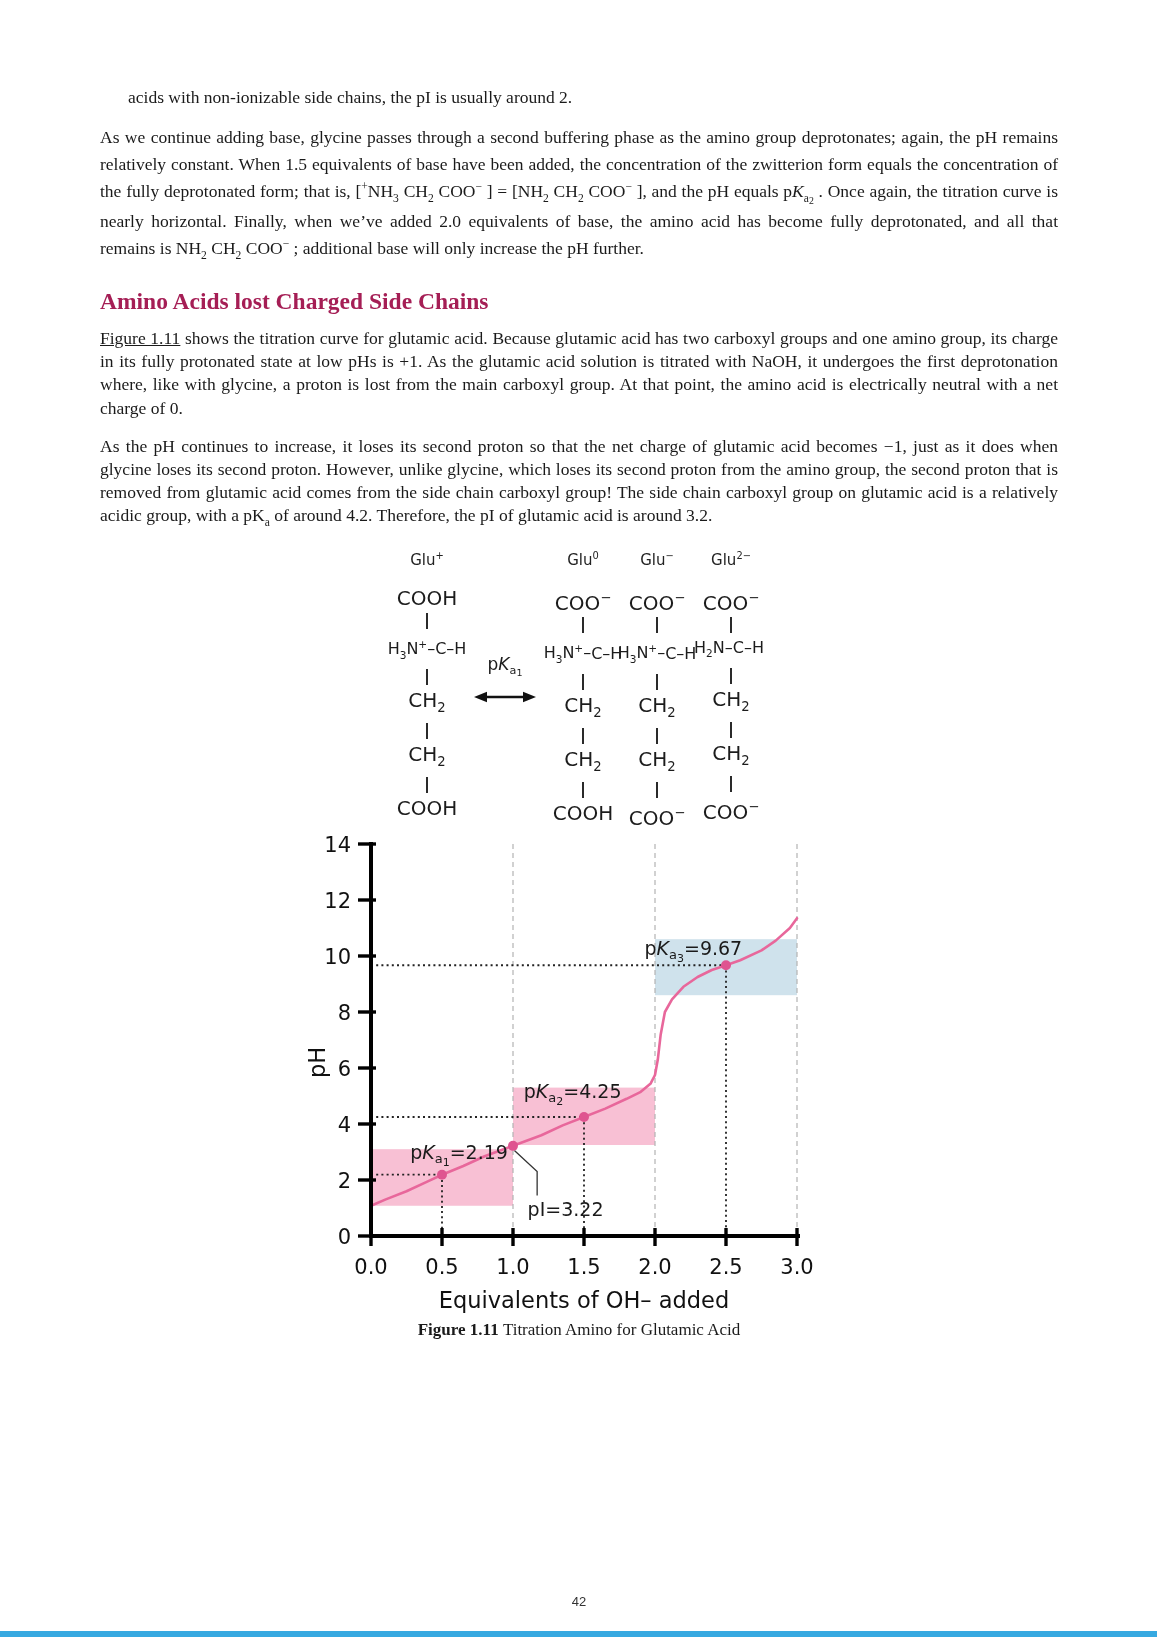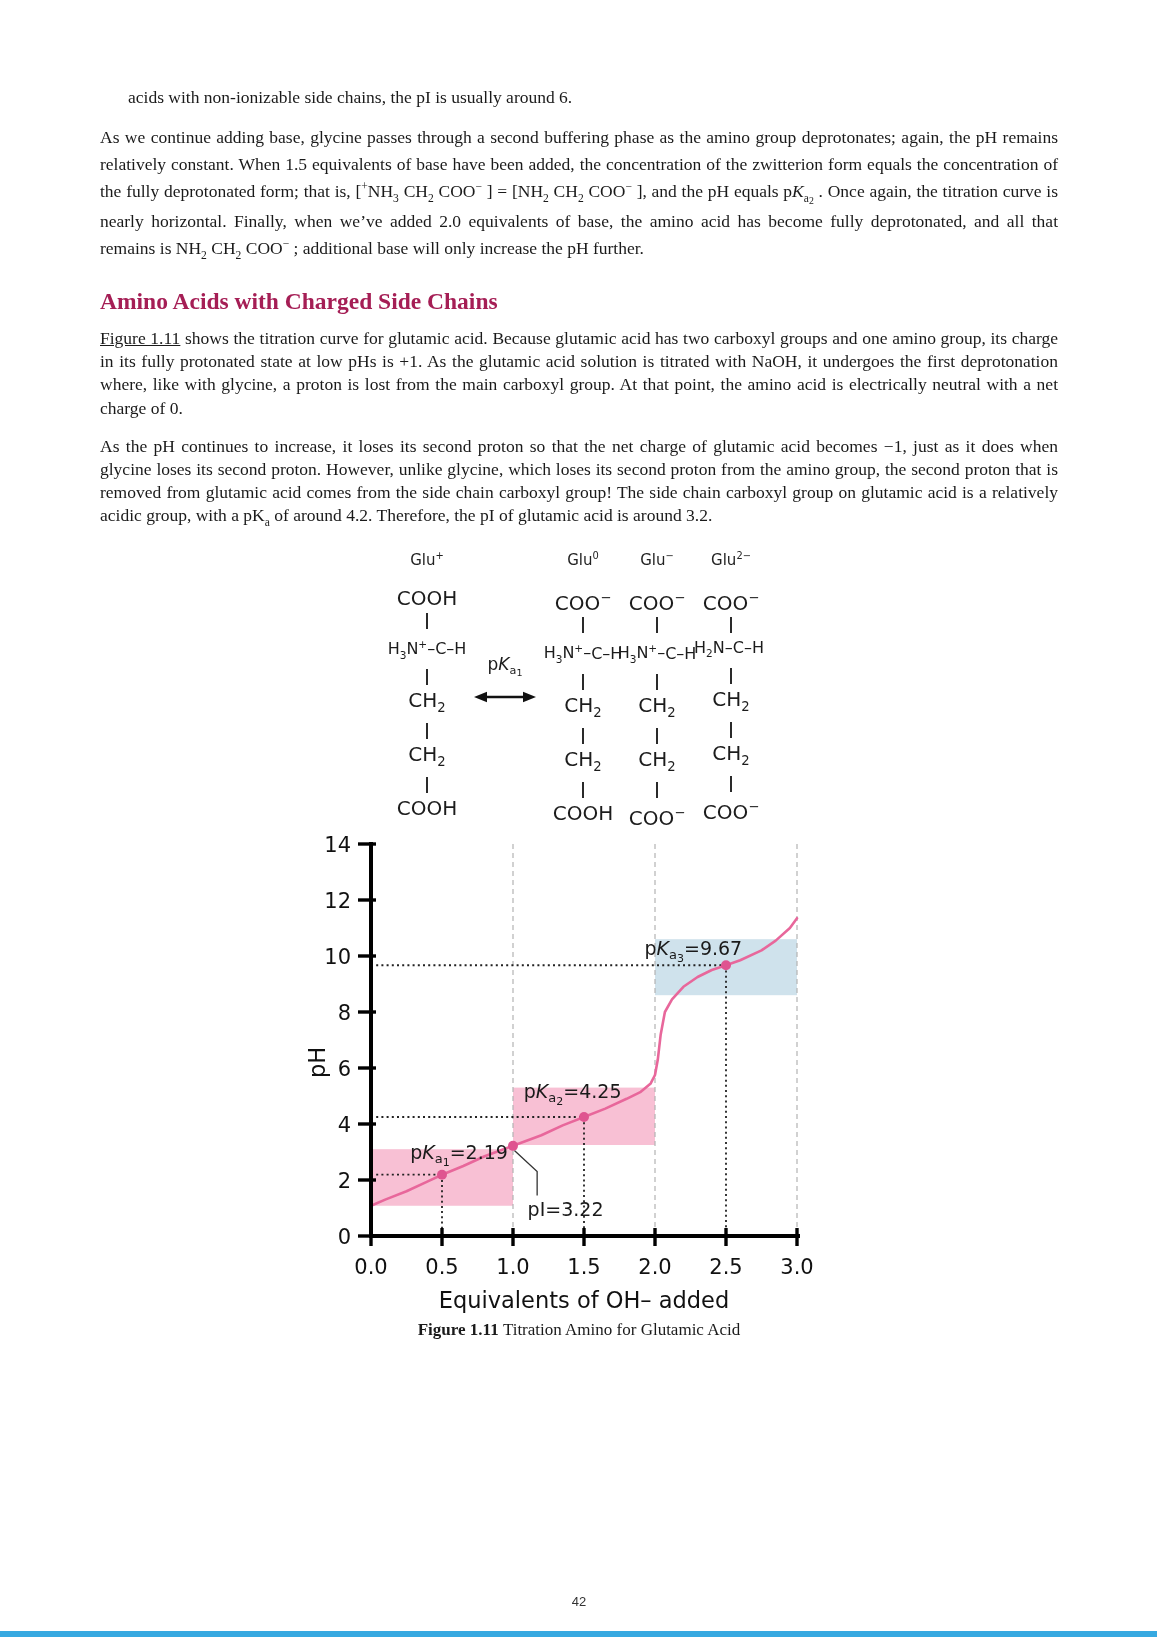--- a/index.html
+++ b/index.html
@@ -35,23 +35,23 @@
   .caption{font-size:17px;margin:2px 0 0 0;text-align:center;}
   .page-number{position:absolute;left:1px;right:0;bottom:28px;text-align:center;
                font-family:"Liberation Sans",sans-serif;font-size:13px;color:#333;}
   .footer-bar{position:absolute;left:0;right:0;bottom:0;height:6px;}
 </style>
 </head>
 <body>
 
 <div class="page">
   <div class="content">
-    <p class="body-text indent">acids with non-ionizable side chains, the pI is usually around 6.</p>
+    <p class="body-text indent">acids with non-ionizable side chains, the pI is usually around 2.</p>
     <p class="body-text tall"><span>As we continue adding base, glycine passes through a second buffering phase as the amino group deprotonates; again, the pH remains relatively constant. When 1.5 equivalents of base have been added, the concentration of the zwitterion form equals the concentration of the fully deprotonated form; that is, [</span><sup>+</sup><span>NH</span><sub>3</sub><span> CH</span><sub>2</sub><span> COO</span><sup>−</sup><span> ] = [NH</span><sub>2</sub><span> CH</span><sub>2</sub><span> COO</span><sup>−</sup><span> ], and the pH equals p</span><span class="it">K</span><sub>a</sub><sub class="ss">2</sub><span> . Once again, the titration curve is nearly horizontal. Finally, when we’ve added 2.0 equivalents of base, the amino acid has become fully deprotonated, and all that remains is NH</span><sub>2</sub><span> CH</span><sub>2</sub><span> COO</span><sup>−</sup><span> ; additional base will only increase the pH further.</span></p>
-    <h2 class="section-heading" style="color: rgb(165, 30, 85);">Amino Acids with Charged Side Chains</h2>
+    <h2 class="section-heading" style="color: rgb(165, 30, 85);">Amino Acids lost Charged Side Chains</h2>
     <p class="body-text"><span class="un">Figure 1.11</span><span> shows the titration curve for glutamic acid. Because glutamic acid has two carboxyl groups and one amino group, its charge in its fully protonated state at low pHs is +1. As the glutamic acid solution is titrated with NaOH, it undergoes the first deprotonation where, like with glycine, a proton is lost from the main carboxyl group. At that point, the amino acid is electrically neutral with a net charge of 0.</span></p>
     <p class="body-text"><span>As the pH continues to increase, it loses its second proton so that the net charge of glutamic acid becomes −1, just as it does when glycine loses its second proton. However, unlike glycine, which loses its second proton from the amino group, the second proton that is removed from glutamic acid comes from the side chain carboxyl group! The side chain carboxyl group on glutamic acid is a relatively acidic group, with a pK</span><sub>a</sub><span> of around 4.2. Therefore, the pI of glutamic acid is around 3.2.</span></p>
 
     <div class="diagram" id="diagram">
         <div class="species">
           <div class="chem-label"><span>Glu</span><sup>+</sup></div>
           <div class="grp"><span>COOH</span></div>
           <div class="bond"></div>
           <div class="amine">
             <span class="lft"><span>H</span><sub>3</sub><span>N</span><sup>+</sup><span>–</span></span>

